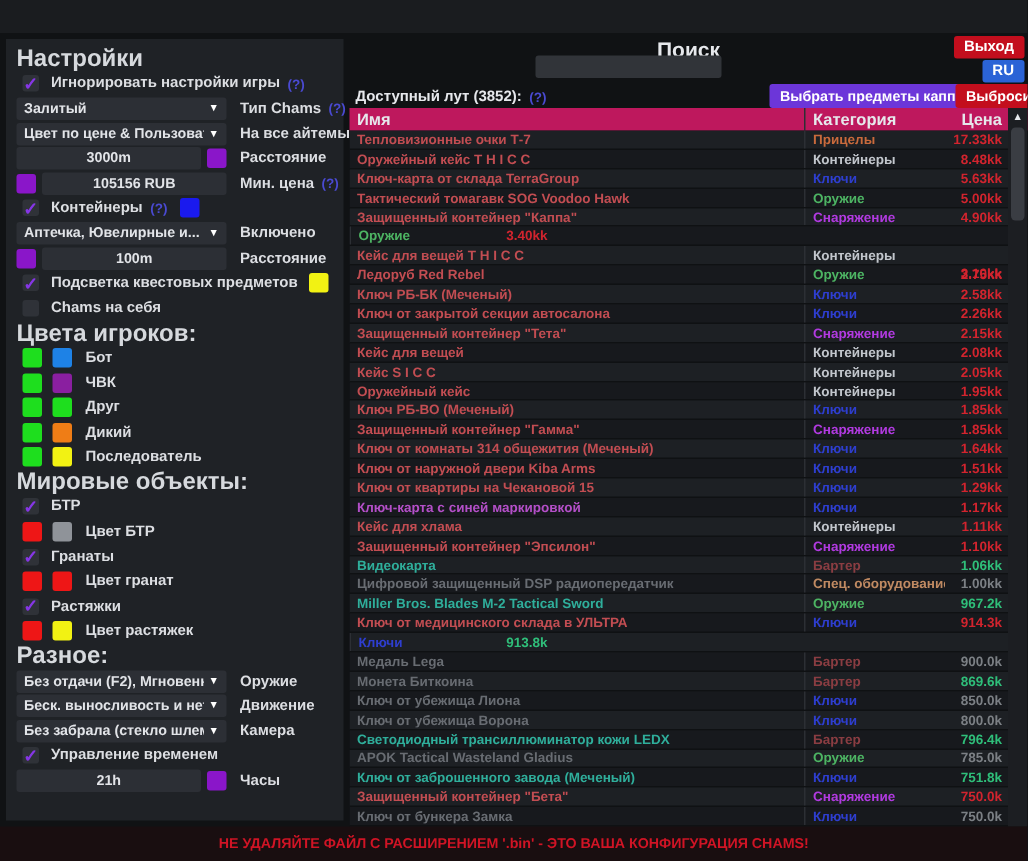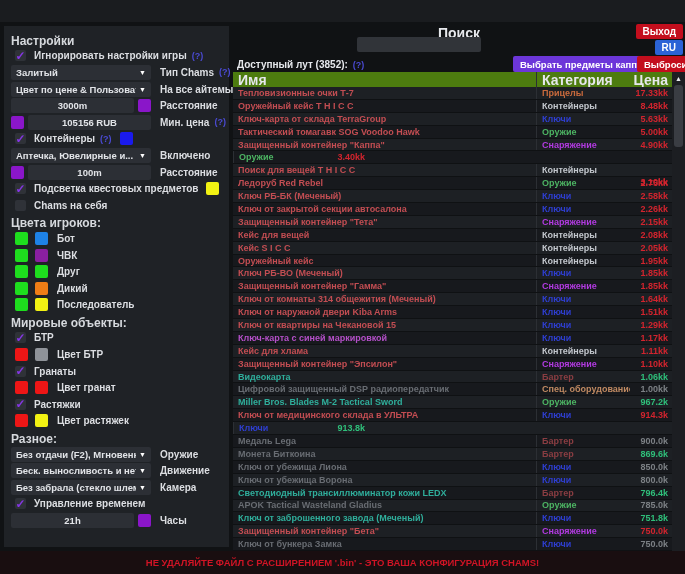--- a/index.html
+++ b/index.html
@@ -5,21 +5,21 @@
   html,body{margin:0;padding:0;}
   body{
     width:685px;height:574px;overflow:hidden;position:relative;
     background:#101214;font-family:"Liberation Sans", sans-serif;font-weight:bold;
     -webkit-font-smoothing:antialiased;
   }
   .topbar{position:absolute;left:0;top:0;width:685px;height:22px;background:#1a1c1f;}
   
   .sidebar{position:absolute;left:4px;top:26px;width:225px;height:521px;background:#1f2226;
     padding:5px 7px;box-sizing:border-box;}
-  .sheader{height:16.6px;display:flex;align-items:flex-end;font-size:12px;color:#d6d9dd;white-space:nowrap;}
+  .sheader{height:16.6px;display:flex;align-items:flex-start;font-size:16px;color:#d6d9dd;white-space:nowrap;}
   .srow{height:16.6px;display:flex;align-items:center;white-space:nowrap;}
   .srow.chk{padding-left:4px;}
   .cb{width:11px;height:11px;background:#2f3238;border-radius:2px;flex:none;display:flex;
     align-items:center;justify-content:center;font-size:12px;line-height:10px;color:transparent;overflow:visible;}
   .cb.on{color:#8636e6;}
   .clabel{font-size:10px;color:#dcdee2;margin-left:8px;}
   .ctrl{width:140px;display:flex;gap:4px;align-items:center;flex:none;}
   .dd{flex:1;height:15px;background:#2c2f35;border-radius:2px;display:flex;align-items:center;
     justify-content:space-between;padding:0 5px;box-sizing:border-box;min-width:0;}
   .dd .val{font-size:9.5px;color:#e2e4e8;overflow:hidden;white-space:nowrap;}
@@ -37,22 +37,22 @@
   .search-input{position:absolute;left:357px;top:37px;width:124px;height:15px;background:#313439;
     border:none;border-radius:2px;color:#e6e8ec;font-family:inherit;font-size:10px;padding:0 4px;box-sizing:border-box;}
   .btn{position:absolute;color:#ffffff;font-size:10px;border-radius:2px;padding:1px 7px;
     white-space:nowrap;display:flex;align-items:center;}
   .btn.exit{top:24px;right:2px;background:#c30e1d;height:13px;}
   .btn.ru{top:40px;right:2px;background:#2b63d6;height:13px;}
   .btn.kappa{top:56px;left:513px;background:#6c36d9;height:14px;font-size:9.5px;}
   .btn.drop{top:56px;left:637px;background:#c30e1d;height:14px;font-size:9.5px;}
   .loot-title{position:absolute;left:237px;top:59px;font-size:10px;color:#e6e8ec;display:flex;align-items:center;}
   
-  .thead{position:absolute;left:233px;top:72px;right:0;height:15px;background:#4d7c0f;
-    display:flex;align-items:center;font-size:14px;color:#e6e8ec;justify-content:center;}
+  .thead{position:absolute;left:233px;top:72px;right:0;height:15px;background:#be185d;
+    display:flex;align-items:center;font-size:11px;color:#e6e8ec;justify-content:center;}
   .cname{flex:1;padding-left:5px;white-space:nowrap;overflow:hidden;min-width:0;}
   .ccat{width:88px;flex:none;padding-left:5px;border-left:1px solid #2c2f34;white-space:nowrap;
     overflow:hidden;align-self:stretch;display:flex;align-items:center;}
   .cprice{width:38px;flex:none;text-align:right;padding-right:4px;white-space:nowrap;justify-content:flex-end;}
   .sbspace{width:13px;flex:none;}
   .trows{position:absolute;left:233px;top:87px;right:0;height:466px;overflow:hidden;}
   .trow{height:12.9px;display:flex;align-items:center;font-size:9px;
     border-bottom:1px solid #0f1113;box-sizing:border-box;background:#1d2024;}
   .trow:nth-child(even){background:#17191d;}
   
@@ -295,21 +295,21 @@
       <div class="ccat" style="color: rgb(177, 58, 224);">Снаряжение</div>
       <div class="cprice" style="color: rgb(210, 36, 46);">4.90kk</div>
       <div class="sbspace"></div>
     </div>
     <div class="trow">
       <div class="ccat" style="color: rgb(77, 180, 99);">Оружие</div>
       <div class="cprice" style="color: rgb(210, 36, 46);">3.40kk</div>
       <div class="sbspace"></div>
     </div>
     <div class="trow">
-      <div class="cname" style="color: rgb(194, 77, 82);">Поиск для вещей T H I C C</div>
+      <div class="cname" style="color: rgb(194, 77, 82);">Кейс для вещей T H I C C</div>
       <div class="ccat" style="color: rgb(194, 198, 204);">Контейнеры</div>
       <div class="cprice" style="color: rgb(210, 36, 46); margin-top: 24px;">3.10kk</div>
       <div class="sbspace"></div>
     </div>
     <div class="trow">
       <div class="cname" style="color: rgb(194, 77, 82);">Ледоруб Red Rebel</div>
       <div class="ccat" style="color: rgb(77, 180, 99);">Оружие</div>
       <div class="cprice" style="color: rgb(210, 36, 46);">2.75kk</div>
       <div class="sbspace"></div>
     </div>

